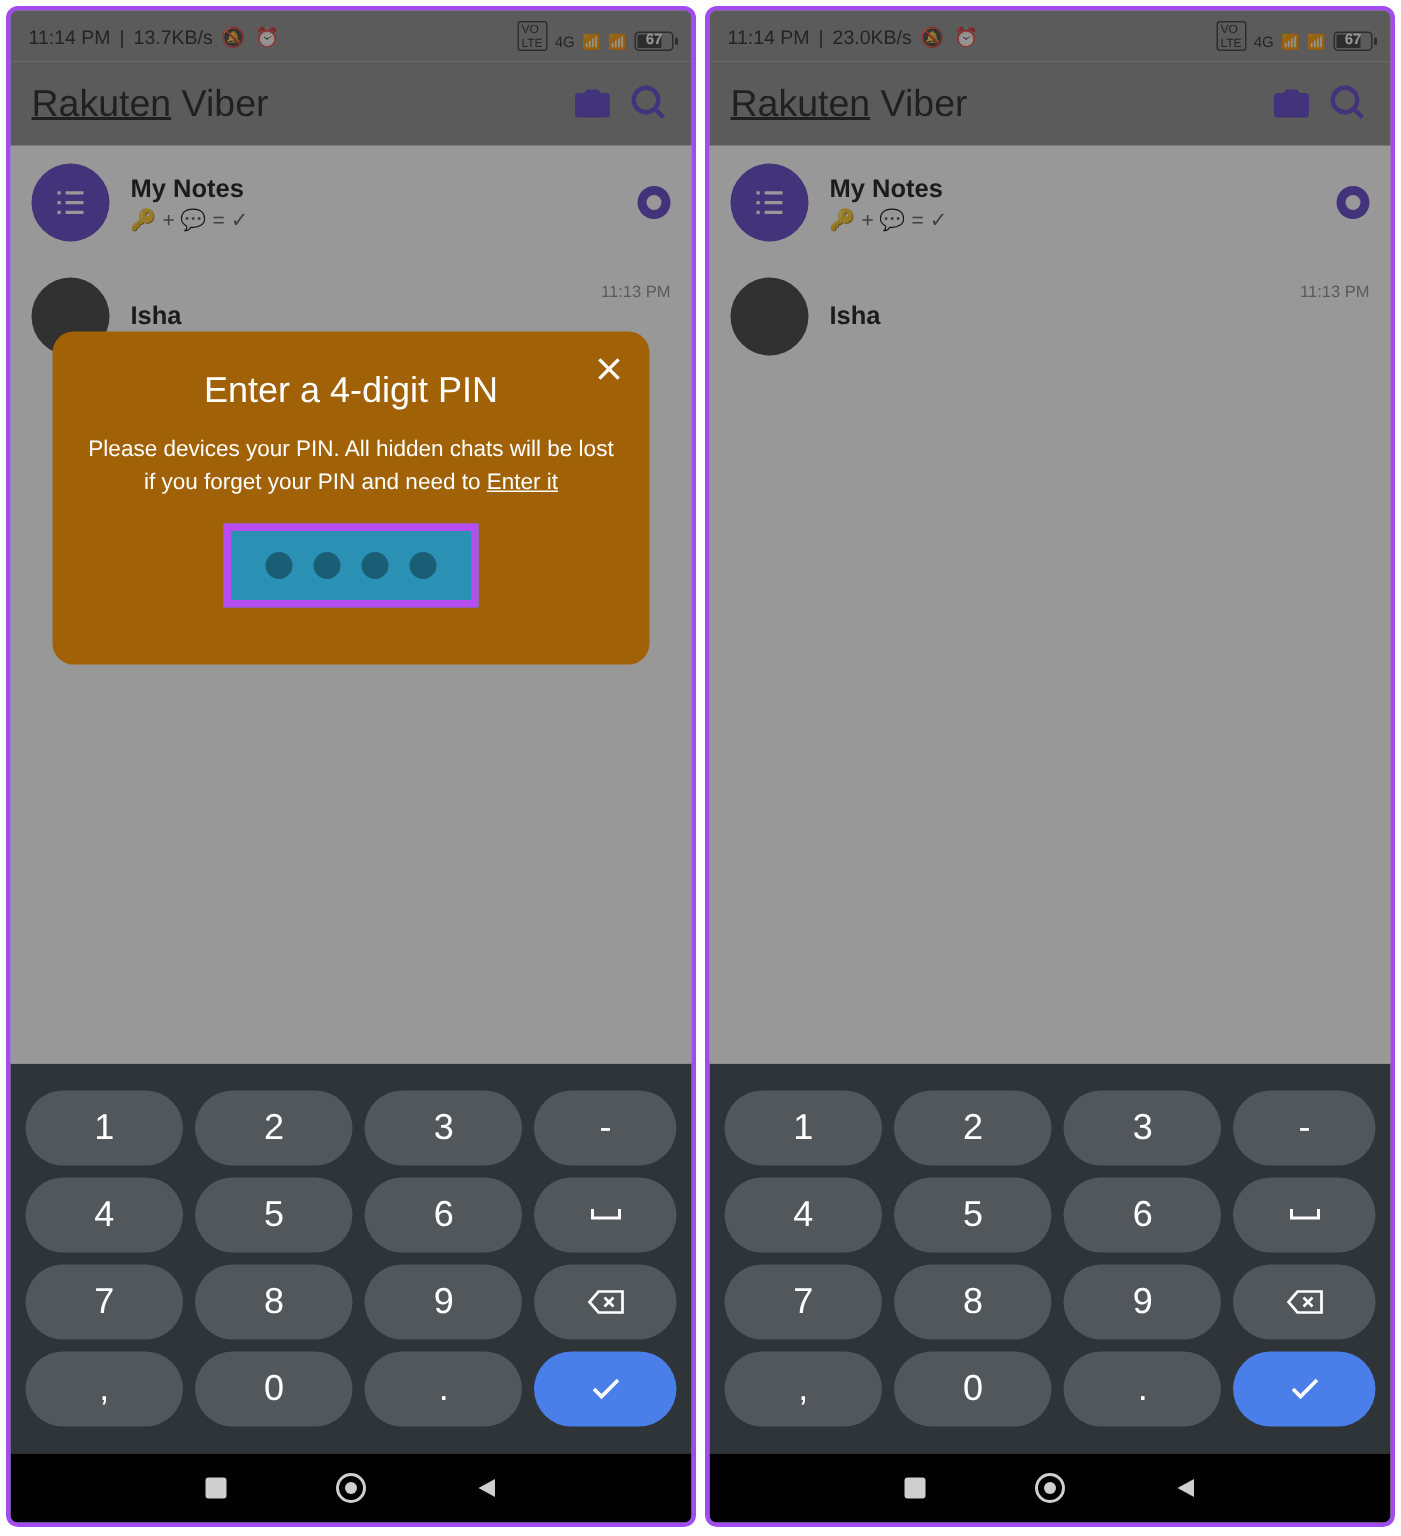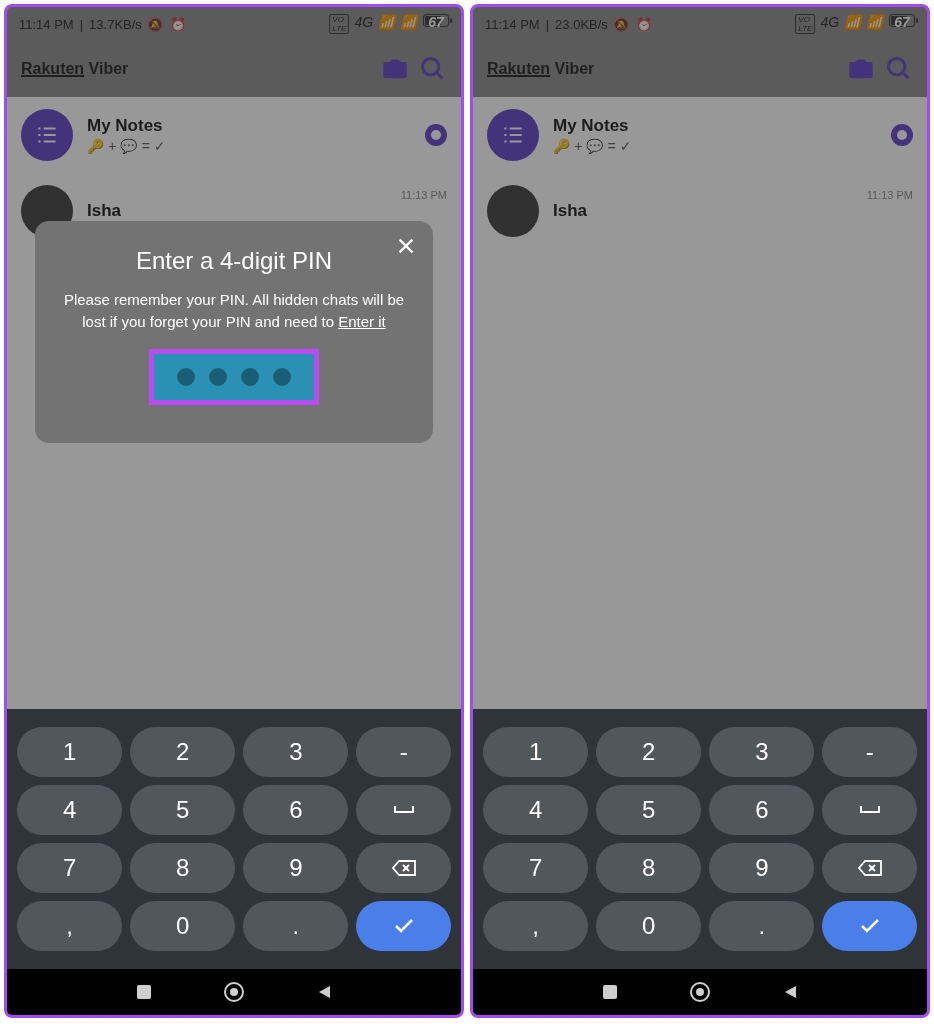--- a/index.html
+++ b/index.html
@@ -30,41 +30,41 @@
     display: flex;
     justify-content: space-between;
     align-items: center;
     padding: 0 12px;
     font-size: 14px;
     position: relative;
     z-index: 5;
   }
   .status-bar.dimmed { background: #8a8a8a; color:#212121; }
   .status-left { display:flex; align-items:center; gap:6px; font-size:13px;}
-  .status-right { display:flex; align-items:flex-start; gap:5px; font-size:11px;font-style:italic;}
-  .status-right span { font-size:14px; }
+  .status-right { display:flex; align-items:flex-end; gap:5px; font-size:11px;}
+  .status-right span { font-size:10px; }
   .battery-ico {
     display:inline-block; width:26px; height:13px; border:1.5px solid #333;
     border-radius:3px; position:relative;
   }
   .battery-ico::after { content:''; position:absolute; right:-4px; top:3px; width:2px; height:5px; background:#333; border-radius:1px;}
   .battery-ico .lvl { position:absolute; left:1px; top:1px; bottom:1px; width:65%; background:#333; border-radius:1px;}
   .battery-txt { position:absolute; left:0; right:0; top:-1px; text-align:center; font-size:8px; color:#fff; font-weight:bold;}
   .header {
     height: 56px;
     background: #fff;
     display: flex;
     align-items: center;
     padding: 0 14px;
     gap: 10px;
     position: relative;
     z-index: 5;
   }
   .header.dimmed { background:#8a8a8a; }
-  .app-title { font-size: 16px; font-weight: 700; color:#1a1a1a; }
+  .app-title { font-size: 25px; font-weight: 400; color:#1a1a1a; }
   .app-title .u { text-decoration: underline; text-decoration-thickness:2px; }
   .header-spacer { flex:1; }
   .header-icon { color:#5a3ec8; }
   .chat-area {
     flex: 1;
     background: #fff;
     position: relative;
   }
   .chat-area.dimmed::after {
     content:''; position:absolute; inset:0; background:rgba(40,40,40,0.48);
@@ -85,21 +85,21 @@
   .chat-name { font-size:17px; font-weight:600; color:#111; }
   .chat-sub { font-size:14px; color:#555; margin-top:2px; }
   .chat-time { font-size:11px; color:#888; align-self:flex-start; margin-top:4px;text-align:center;}
   .chat-badge {
     width:22px; height:22px; border-radius:50%; background:#5a3ec8;
     display:flex; align-items:center; justify-content:center;
   }
   
   .modal {
     position:absolute; left:28px; right:28px;
-    background:#737373; border-radius:14px;
+    background:#a16207; border-radius:14px;
     padding:26px 22px 22px; color:#fff; text-align:center;
     z-index:10;
   }
   .modal-close {
     position:absolute; top:14px; right:16px; color:#fff; font-size:24px;
     cursor:pointer;
   }
   .modal-title { font-size:24px; font-weight:500; margin-bottom:14px; font-family:'Comic Sans MS', cursive, sans-serif;}
   .modal-sub { font-size:15px; line-height:1.45; font-family:'Comic Sans MS', cursive, sans-serif;}
   .modal-link { text-decoration:underline; }
@@ -196,21 +196,21 @@
 
     <div class="modal" style="top:124px">
       <div class="modal-close">
         <svg width="22" height="22" viewBox="0 0 24 24" stroke="#fff" stroke-width="2.5">
             <line x1="5" y1="5" x2="19" y2="19"></line>
             <line x1="19" y1="5" x2="5" y2="19"></line>
           </svg>
       </div>
       <div class="modal-title">Enter a 4-digit PIN</div>
       <div class="modal-sub">
-        <span>Please remember your PIN. All hidden chats will be lost if you forget your PIN and need to </span><span class="modal-link">Enter it</span>
+        <span>Please devices your PIN. All hidden chats will be lost if you forget your PIN and need to </span><span class="modal-link">Enter it</span>
       </div>
       <div class="pin-box">
         <div class="pin-dot"></div>
         <div class="pin-dot"></div>
         <div class="pin-dot"></div>
         <div class="pin-dot"></div>
       </div>
     </div>
   </div>
 

